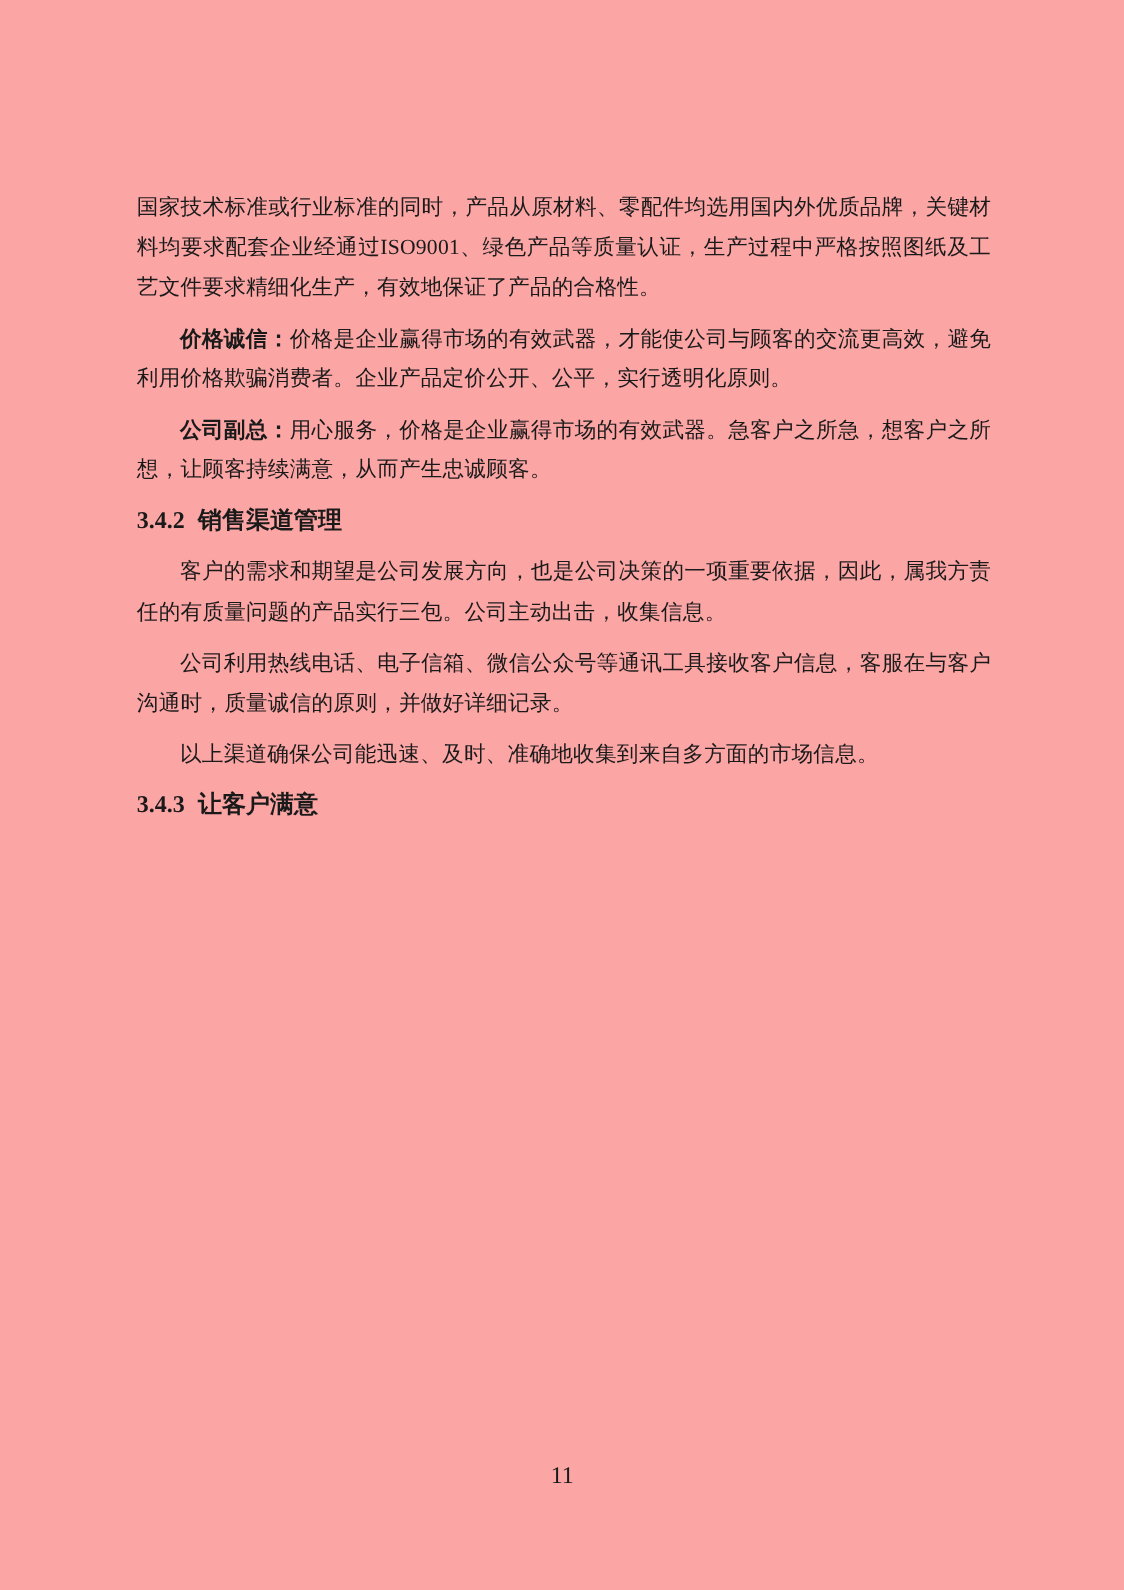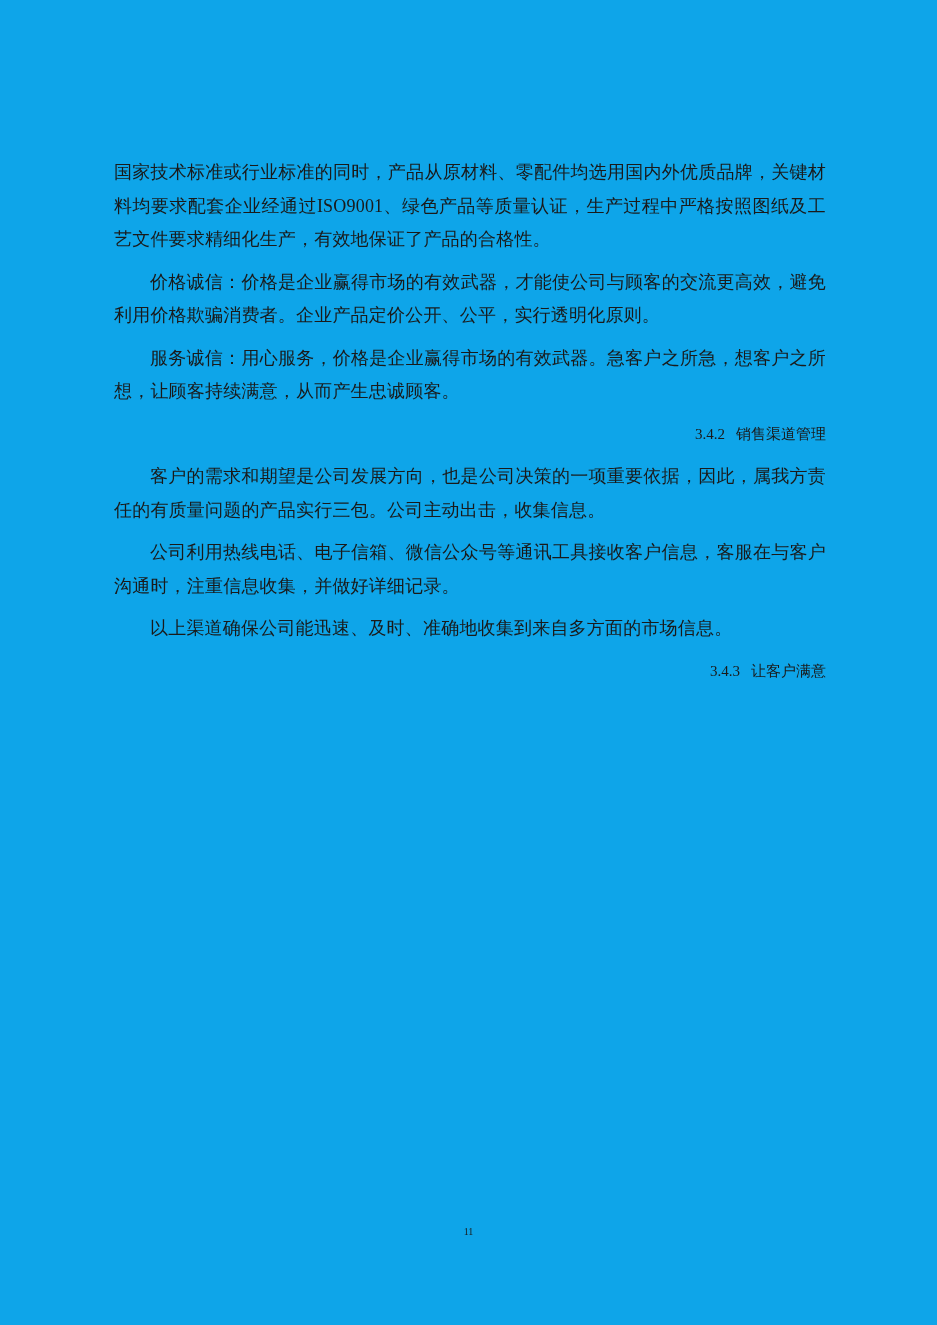--- a/index.html
+++ b/index.html
@@ -5,81 +5,81 @@
   * { box-sizing: border-box; }
   html, body {
     margin: 0;
     padding: 0;
     background: #ffffff;
   }
   .page {
     position: relative;
     width: 937px;
     height: 1325px;
-    background: #0ea5e9;
+    background: #fca5a5;
     overflow: hidden;
     font-family: "Liberation Serif", "DejaVu Serif", serif;
     color: #1a1a1a;
   }
   .content {
     position: absolute;
     left: 114px;
     top: 147px;
     width: 712px;
   }
   .body-para {
     font-size: 18px;
     line-height: 33.5px;
     text-align: justify;
     text-justify: inter-ideograph;
     margin: 9px 0;
     letter-spacing: 0.2px;
   }
   .indent { text-indent: 36px; }
-  .lead-bold { font-weight: normal; }
+  .lead-bold { font-weight: bold; }
   .section-heading {
-    font-size: 15px;
+    font-size: 20px;
     line-height: 33.5px;
-    font-weight: normal;
+    font-weight: bold;
     margin: 9px 0;
-    text-align: right;
+    text-align: left;
   }
   .section-heading .heading-number { margin-right: 11px; }
   .page-footer {
     position: absolute;
     left: 0;
     right: 0;
     top: 1221px;
     text-align: center;
   }
   .page-number {
-    font-size: 10px;
+    font-size: 20px;
     line-height: 18px;
     color: #1a1a1a;
     display: inline-block;
   }
 </style>
 </head>
 <body>
 
 <div class="page">
   <div class="content">
 
     <p class="body-para">国家技术标准或行业标准的同时，产品从原材料、零配件均选用国内外优质品牌，关键材料均要求配套企业经通过ISO9001、绿色产品等质量认证，生产过程中严格按照图纸及工艺文件要求精细化生产，有效地保证了产品的合格性。</p>
 
     <p class="body-para indent"><span class="lead-bold">价格诚信：</span><span>价格是企业赢得市场的有效武器，才能使公司与顾客的交流更高效，避免利用价格欺骗消费者。企业产品定价公开、公平，实行透明化原则。</span></p>
 
-    <p class="body-para indent"><span class="lead-bold">服务诚信：</span><span>用心服务，价格是企业赢得市场的有效武器。急客户之所急，想客户之所想，让顾客持续满意，从而产生忠诚顾客。</span></p>
+    <p class="body-para indent"><span class="lead-bold">公司副总：</span><span>用心服务，价格是企业赢得市场的有效武器。急客户之所急，想客户之所想，让顾客持续满意，从而产生忠诚顾客。</span></p>
 
     <h3 class="section-heading"><span class="heading-number">3.4.2</span><span>销售渠道管理</span></h3>
 
     <p class="body-para indent">客户的需求和期望是公司发展方向，也是公司决策的一项重要依据，因此，属我方责任的有质量问题的产品实行三包。公司主动出击，收集信息。</p>
 
 
-    <p class="body-para indent">公司利用热线电话、电子信箱、微信公众号等通讯工具接收客户信息，客服在与客户沟通时，注重信息收集，并做好详细记录。</p>
+    <p class="body-para indent">公司利用热线电话、电子信箱、微信公众号等通讯工具接收客户信息，客服在与客户沟通时，质量诚信的原则，并做好详细记录。</p>
 
     <p class="body-para indent">以上渠道确保公司能迅速、及时、准确地收集到来自多方面的市场信息。</p>
 
     <h3 class="section-heading"><span class="heading-number">3.4.3</span><span>让客户满意</span></h3>
 
 
   </div>
 
   <div class="page-footer">
     <span class="page-number">11</span>

